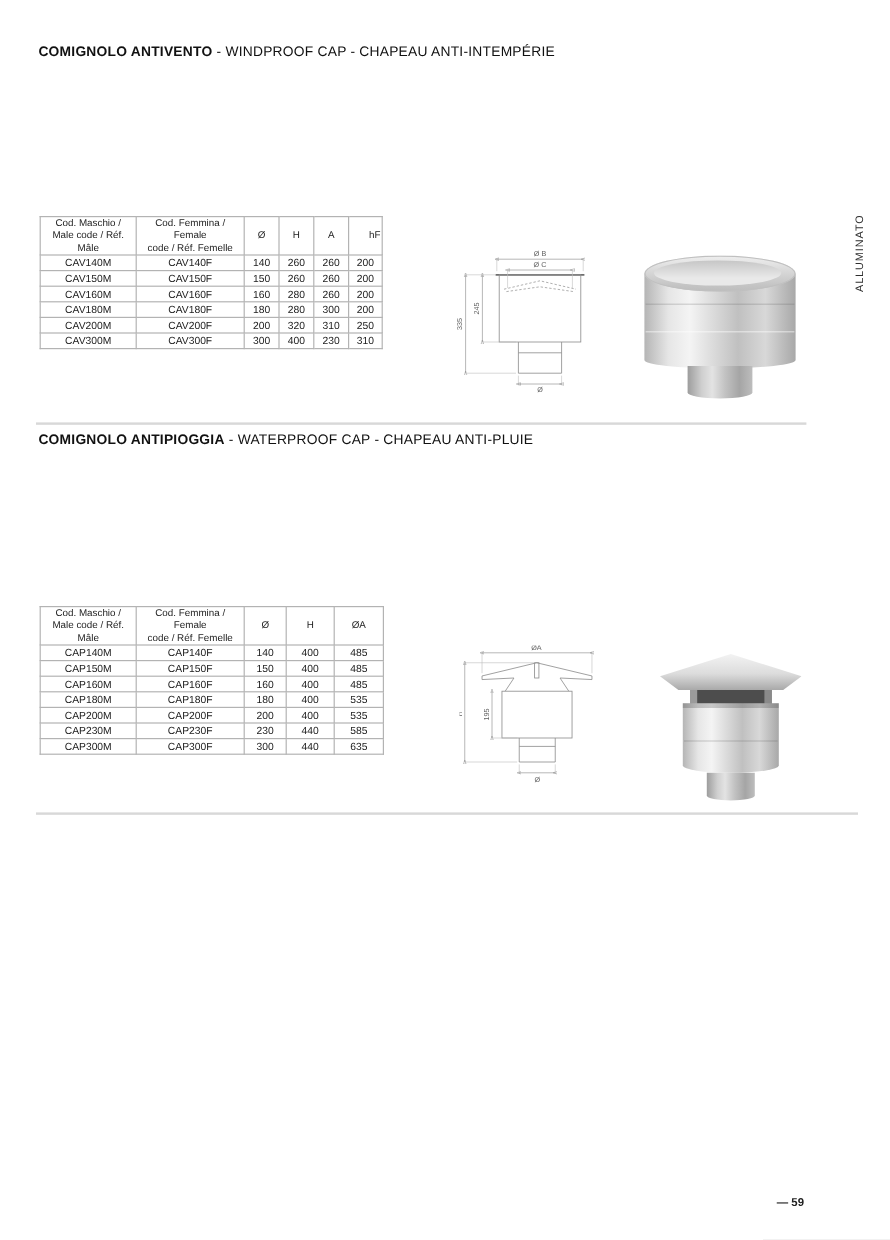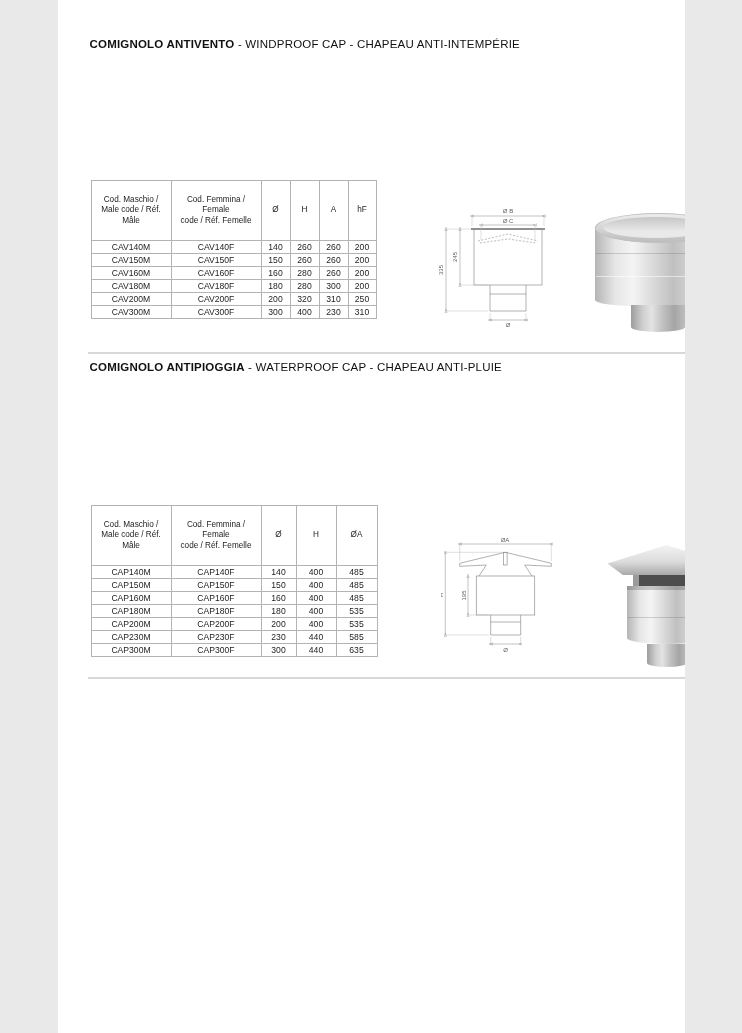--- a/index.html
+++ b/index.html
@@ -1,37 +1,37 @@
 <!DOCTYPE html>
 <html><head>
 <meta charset="utf-8">
 <style>
   * { margin:0; padding:0; box-sizing:border-box; }
   html,body { background:#e9e9e9; }
   .page {
-    position:relative; width:627px; height:1033px; margin:0 auto;
+    position:relative; width:742px; height:1033px; margin:0 auto;
     background:#ffffff; overflow:hidden;
     font-family:"Liberation Sans", sans-serif; color:#1a1a1a;
   }
   
   .sec-title { position:absolute; left:32px; font-size:11.5px; letter-spacing:.2px; color:#111; white-space:nowrap; }
   .sec-title .b { font-weight:bold; }
   
   .tbl-wrap { position:absolute; left:33px; }
   table.spec-table { border-collapse:collapse; table-layout:fixed; width:286px; background:#fff; }
   .spec-table th, .spec-table td {
     border:1px solid #b3b3b3; text-align:center; vertical-align:middle;
     font-weight:normal; color:#1c1c1c;
   }
-  .spec-table th { font-size:8.2px; line-height:1.25; padding:14px 1px; height:26px; white-space:pre-line; }
+  .spec-table th { font-size:8.2px; line-height:1.25; padding:0 1px; height:26px; white-space:pre-line; }
   .spec-table td { font-size:8.6px; height:13px; padding:0 1px; }
   .spec-table th:nth-child(1){ width:80px; }
   .spec-table th:nth-child(2){ width:90px; }
   .t1 th:nth-child(3), .t1 th:nth-child(4), .t1 th:nth-child(5){ width:29px; }
-  .t1 th:nth-child(6){ width:28px; }
+  .t1 th:nth-child(6){ width:28px;text-align:right; }
   .t2 th:nth-child(3){ width:35px; }
   .t2 th:nth-child(4){ width:40px; }
   .t2 th:nth-child(5){ width:41px; }
   
   .tech-svg { position:absolute; }
   .tech-svg line, .tech-svg path, .tech-svg rect, .tech-svg polyline { stroke:#8f8f8f; stroke-width:.7; fill:none; }
   .tech-svg .thick { stroke:#6d6d6d; stroke-width:1.4; }
   .tech-svg .dim { stroke:#9a9a9a; stroke-width:.6; }
   .tech-svg .ext { stroke:#bdbdbd; stroke-width:.5; }
   .tech-svg .dashed { stroke-dasharray:2 1.6; stroke-width:.6; }

